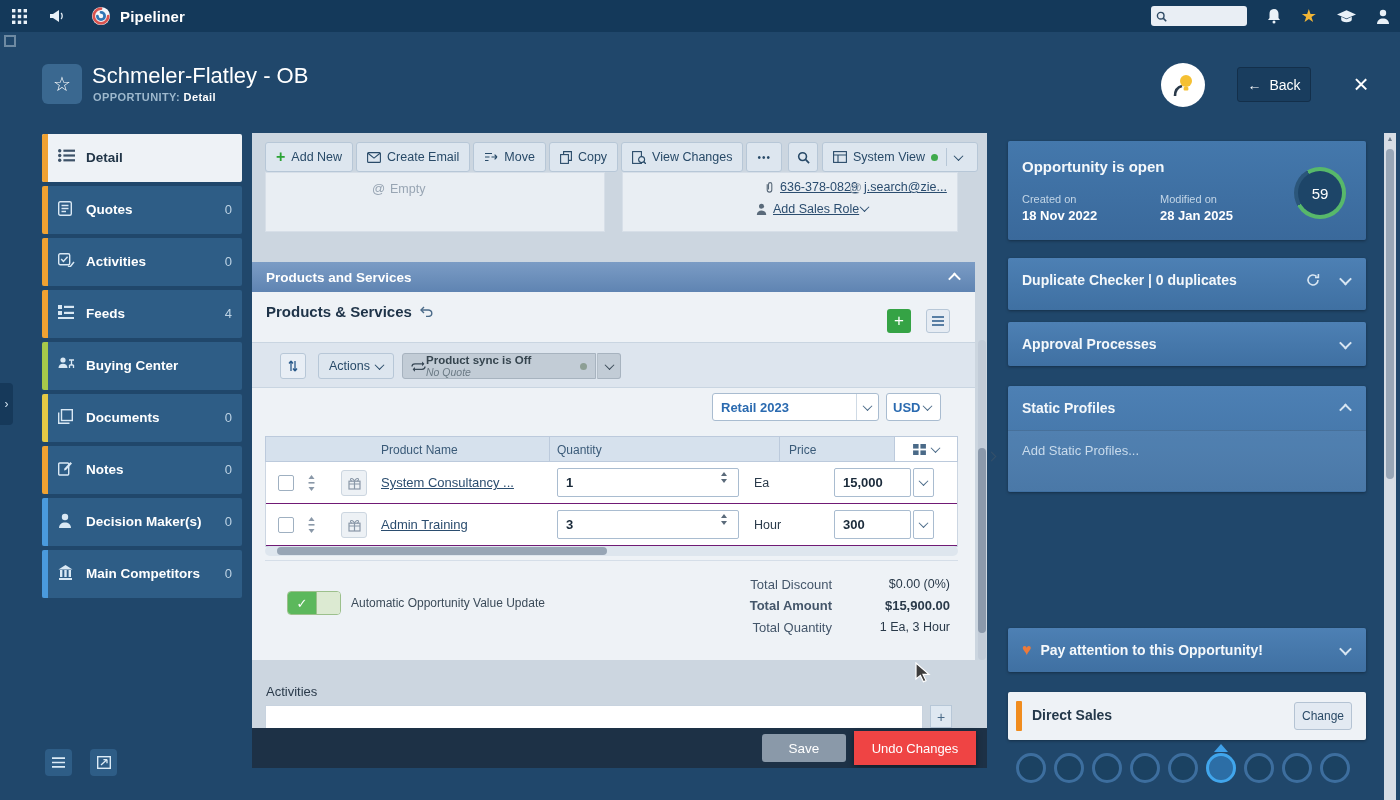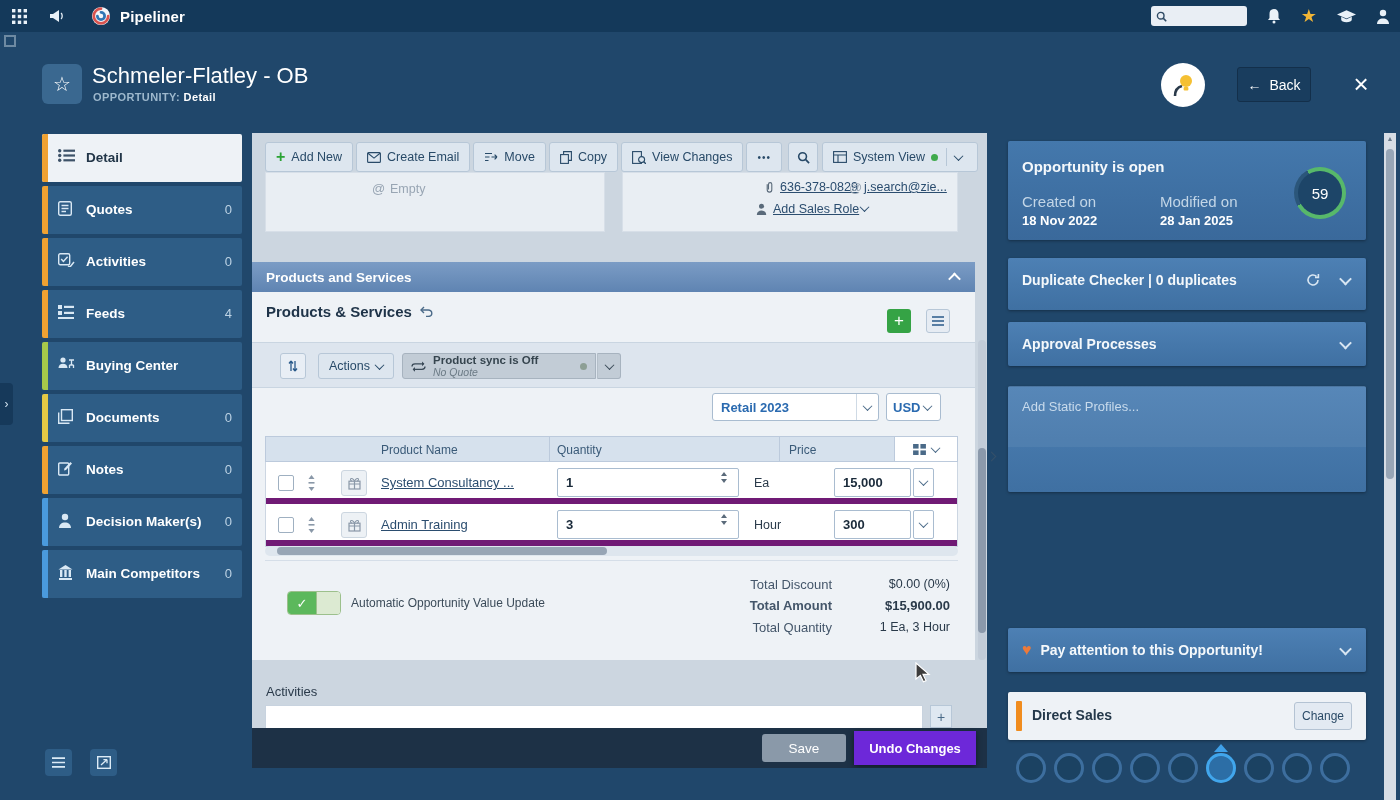--- a/index.html
+++ b/index.html
@@ -64,39 +64,39 @@
   .sec-head .t{margin-left:14px;font-weight:bold;font-size:13.5px}
   .sec-head .cv{position:absolute;right:16px;color:#fff}
 
   .panel{position:absolute;left:0;top:159px;width:723px;height:368px;background:#eef2f6}
   .p-title{position:absolute;left:14px;top:11px;font-size:15px;font-weight:bold;color:#1e3348;display:flex;align-items:center;gap:8px}
   .addbtn{position:absolute;left:635px;top:17px;width:24px;height:24px;background:#35a345;border-radius:3px;color:#fff;font-size:17px;display:flex;align-items:center;justify-content:center;cursor:pointer}
   .listbtn{position:absolute;left:674px;top:17px;width:24px;height:24px;background:#e6ecf3;border:1px solid #b7c7d7;border-radius:3px;color:#2a5a8a;display:flex;align-items:center;justify-content:center;cursor:pointer}
   .band{position:absolute;left:0;top:50px;width:723px;height:46px;background:#dde5ee;border-top:1px solid #c9d5e1;border-bottom:1px solid #c9d5e1}
   .sortbtn{position:absolute;left:28px;top:10px;width:26px;height:26px;background:#e8eef5;border:1px solid #b7c7d7;border-radius:3px;color:#2a5a8a;display:flex;align-items:center;justify-content:center;cursor:pointer}
   .actbtn{position:absolute;left:66px;top:10px;width:76px;height:26px;background:#dde6ef;border:1px solid #b7c7d7;border-radius:3px;color:#284a68;font-size:12.5px;display:flex;align-items:center;justify-content:center;gap:6px;cursor:pointer}
-  .syncbtn{position:absolute;left:150px;top:10px;width:194px;height:26px;background:#c2ccd6;border:1px solid #a7b3bf;border-radius:3px 0 0 3px;display:flex;align-items:center;gap:7px;padding:0 8px;cursor:pointer}
+  .syncbtn{position:absolute;left:150px;top:10px;width:194px;height:26px;background:#c2ccd6;border:1px solid #a7b3bf;border-radius:3px 0 0 3px;display:flex;align-items:center;padding:0 8px;cursor:pointer}
   .syncbtn .tt{font-size:11.5px;font-weight:bold;color:#36454f;line-height:1.1}
   .syncbtn .st{font-size:10.5px;font-style:italic;color:#6b7a85;line-height:1.1}
   .syncdot{width:7px;height:7px;border-radius:50%;background:#8d9f95;margin-left:auto}
   .synccaret{position:absolute;left:345px;top:10px;width:24px;height:26px;background:#c2ccd6;border:1px solid #a7b3bf;border-left:1px solid #b4bfc9;border-radius:0 3px 3px 0;display:flex;align-items:center;justify-content:center;color:#3a4a58;cursor:pointer}
   .psearch{position:absolute;left:248px;top:101px;width:200px;height:28px}
   .psearch input{width:100%;height:100%;border:1px solid #a9bcd0;border-radius:3px;background:#fff;padding:0 26px 0 8px;font-size:12.5px;color:#222;outline:none;font-family:inherit}
   .psearch input::placeholder{color:#9aa8b6}
   .psearch .mag{position:absolute;right:7px;top:7px;color:#3a5a7a;cursor:pointer}
   .selbox{position:absolute;top:101px;height:28px;background:#fff;border:1px solid #a9bcd0;border-radius:3px;display:flex;align-items:center;cursor:pointer}
   .selbox .lbl{padding:0 8px;font-weight:bold;font-size:13px;color:#2a6ab0;white-space:nowrap}
   .selbox .cwrap{margin-left:auto;width:22px;height:100%;border-left:1px solid #cfdae5;display:flex;align-items:center;justify-content:center;color:#4a6a88}
 
   .thead{position:absolute;left:13px;top:144px;width:630px;height:26px;background:#d6e1ed;border:1px solid #bccadc;color:#3a5a78;font-size:12px}
   .thead span{position:absolute;top:6px}
   .thead .sep{position:absolute;top:0;bottom:0;width:1px;background:#bccadc}
   .tpick{position:absolute;left:643px;top:144px;width:63px;height:26px;background:#fff;border:1px solid #bccadc;border-left:none;display:flex;align-items:center;justify-content:center;gap:6px;color:#4a6a88;cursor:pointer}
   .rows{position:absolute;left:13px;top:170px;width:693px;background:#fff;border:1px solid #ccd6e2;border-top:none}
-  .prow{position:relative;height:42px;border-bottom:6px solid #701a75;background:#fff}
+  .prow{position:relative;height:42px;border-bottom:1px solid #701a75;background:#fff}
   .ckb{position:absolute;left:12px;top:13px;width:16px;height:16px;border:1px solid #9fb0c1;border-radius:2px;background:#fff;cursor:pointer}
   .drag{position:absolute;left:41px;top:13px;color:#8a98a8;cursor:grab}
   .giftbox{position:absolute;left:75px;top:8px;width:26px;height:26px;background:#edf1f5;border:1px solid #ccd6e0;border-radius:3px;display:flex;align-items:center;justify-content:center;color:#8a98a8}
   .pname{position:absolute;left:115px;top:13px;font-size:13px;max-width:165px;overflow:hidden}
   .qtyin,.prcin{position:absolute;top:6px;height:29px;border:1px solid #a9bcd0;border-radius:2px;background:#fff;font-weight:bold;font-size:13px;color:#1a2a3a;padding:0 18px 0 8px;outline:none;font-family:inherit}
   .qtyin{left:291px;width:182px}
   .prcin{left:568px;width:77px;padding-right:6px}
   .stepper{position:absolute;left:455px;top:10px;display:flex;flex-direction:column;gap:3px;cursor:pointer}
   .tri-up{width:0;height:0;border-left:3.5px solid transparent;border-right:3.5px solid transparent;border-bottom:4.5px solid #5a6a7a}
   .tri-dn{width:0;height:0;border-left:3.5px solid transparent;border-right:3.5px solid transparent;border-top:4.5px solid #5a6a7a}
@@ -112,32 +112,32 @@
   .t-label{position:absolute;right:143px;font-size:13px;color:#44566a;white-space:nowrap}
   .t-value{position:absolute;right:25px;font-size:12.5px;color:#2a3a4a;white-space:nowrap}
   .bold{font-weight:bold;font-size:13px !important}
 
   .act-lbl{position:absolute;left:14px;top:551px;font-size:13px;color:#2a3a4a}
   .act-bar{position:absolute;left:13px;top:572px;width:658px;height:23px;background:#fff;border:1px solid #c8d3df;border-bottom:none}
   .act-plus{position:absolute;left:678px;top:572px;width:22px;height:23px;background:#dfe8f1;border:1px solid #b7c7d7;color:#4a6a88;display:flex;align-items:center;justify-content:center;font-size:14px;cursor:pointer}
 
   .footer{position:absolute;left:0;top:595px;width:735px;height:40px;background:rgba(22,42,64,.96);z-index:5}
   .savebtn{position:absolute;left:510px;top:6px;width:84px;height:28px;background:#8a99a9;border-radius:3px;color:#fff;font-size:13.5px;display:flex;align-items:center;justify-content:center;cursor:pointer}
-  .undobtn{position:absolute;left:602px;top:3px;width:122px;height:34px;background:#6d28d9;color:#fff;font-size:13px;font-weight:bold;display:flex;align-items:center;justify-content:center;box-shadow:0 2px 6px rgba(0,0,0,.45);cursor:pointer}
+  .undobtn{position:absolute;left:602px;top:3px;width:122px;height:34px;background:#ef4444;color:#fff;font-size:13px;font-weight:normal;display:flex;align-items:center;justify-content:center;box-shadow:0 2px 6px rgba(0,0,0,.45);cursor:pointer}
   .mscroll{position:absolute;left:726px;top:207px;width:8px;height:320px;background:#c2ccd8;border-radius:4px}
   .mthumb{position:absolute;left:726px;top:315px;width:8px;height:185px;background:#8b99ab;border-radius:4px;cursor:grab}
 
   
   .rp{position:absolute;left:1008px;width:358px;background:linear-gradient(180deg,#4d80b4,#3f70a2);border-radius:2px;box-shadow:0 1px 3px rgba(0,0,0,.35);color:#f4f8fb}
   .rp-head{position:relative;height:44px;display:flex;align-items:center;padding:0 14px;font-size:14px;font-weight:bold;cursor:pointer}
   .rp-head .cv{position:absolute;right:16px;color:#d8e6f2}
   .rp-body{border-top:1px solid rgba(0,0,0,.12);background:rgba(255,255,255,.06);padding:12px 14px;font-size:13px;color:#c9dbec}
   .badge{position:absolute;right:20px;top:26px;width:52px;height:52px;border-radius:50%;background:conic-gradient(from 330deg,#57b86a 0 75%,#2b567a 75% 100%);display:flex;align-items:center;justify-content:center}
   .badge-in{width:44px;height:44px;border-radius:50%;background:#1d4568;color:#fff;font-size:15px;display:flex;align-items:center;justify-content:center}
-  .meta-lbl{font-size:15px;color:#c3d6e7}
+  .meta-lbl{font-size:11px;color:#c3d6e7}
   .meta-val{font-size:13px;font-weight:bold;color:#fff;margin-top:3px}
   .sales{position:absolute;left:1008px;top:692px;width:358px;height:48px;background:#eef2f6;border-radius:2px;box-shadow:0 1px 3px rgba(0,0,0,.35)}
   .sales .obar{position:absolute;left:8px;top:9px;width:6px;height:30px;background:#f08c1e;border-radius:1px}
   .sales .slbl{position:absolute;left:24px;top:15px;font-size:14px;font-weight:bold;color:#24384a}
   .changebtn{position:absolute;right:14px;top:10px;width:58px;height:28px;background:#e3eaf2;border:1px solid #b4c3d3;border-radius:3px;font-size:12px;color:#2a4a66;display:flex;align-items:center;justify-content:center;cursor:pointer}
   .steps{position:absolute;left:1016px;top:753px;display:flex;gap:8px}
   .step{width:30px;height:30px;border-radius:50%;background:#1b4262;border:3px solid #3d6e9e;cursor:pointer}
   .step.on{border-color:#41a6ec;background:#2c6ea6}
   .steptri{position:absolute;left:1214px;top:744px;width:0;height:0;border-left:7px solid transparent;border-right:7px solid transparent;border-bottom:8px solid #3fa0e8}
   .rscroll{position:absolute;left:1384px;top:133px;width:12px;height:667px;background:#d7dde5}
@@ -645,20 +645,24 @@
   </div>
 
   <div class="rp" style="top:322px;height:44px">
     <div class="rp-head">
       <span>Approval Processes</span>
       <span class="cv down big"></span>
     </div>
   </div>
 
   <div class="rp" style="top:386px;height:106px">
+    <div class="rp-head">
+      <span>Static Profiles</span>
+      <span class="cv up big"></span>
+    </div>
     <div class="rp-body" style="height:61px">
       <span>Add Static Profiles...</span>
     </div>
   </div>
 
 
   <div class="rp" style="top:628px;height:44px">
     <div class="rp-head">
       <span style="color:#ed7a3a;font-size:16px;margin-right:9px">♥</span>
       <span>Pay attention to this Opportunity!</span>

